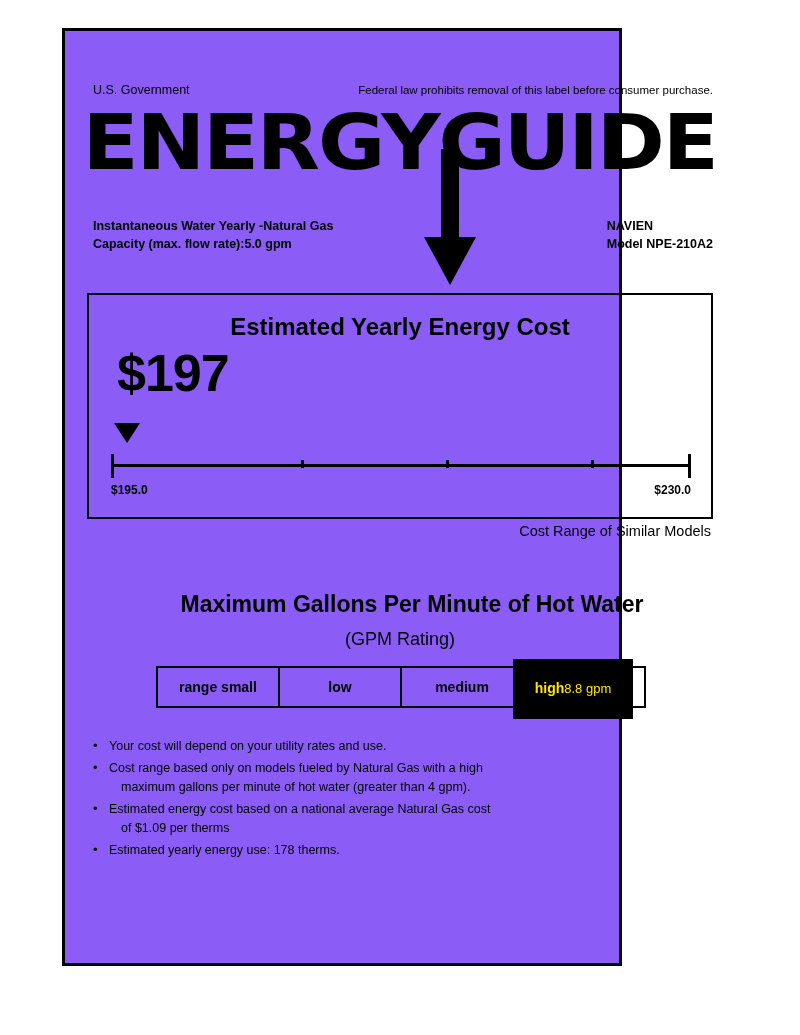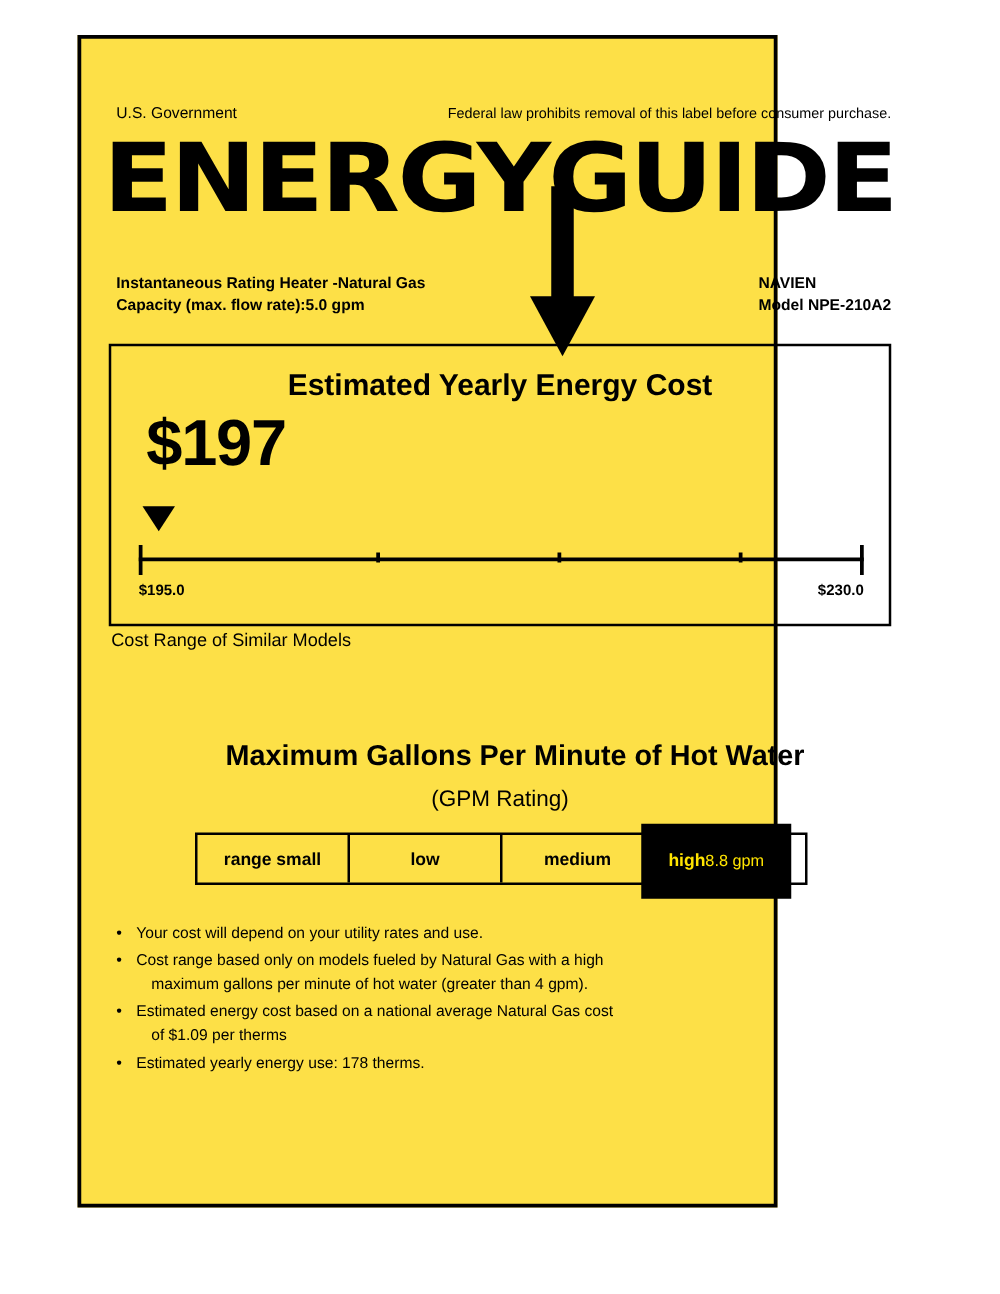--- a/index.html
+++ b/index.html
@@ -15,21 +15,21 @@
     position: relative;
     overflow: hidden;
   }
 
   .label-outer {
     position: absolute;
     left: 62px;
     top: 28px;
     width: 560px;
     height: 938px;
-    background: #fde047;
+    background: #8b5cf6;
     border: 3px solid #000000;
     box-sizing: border-box;
   }
 
   
   .top-row {
     position: absolute;
     left: 28px;
     top: 52px;
     width: 620px;
@@ -98,21 +98,21 @@
     font-size: 12.5px;
     font-weight: bold;
     line-height: 1.45;
   }
   .product-right { text-align: left; }
 
   
   .cost-box {
     position: absolute;
     left: 22px;
-    top: 244px;
+    top: 262px;
     width: 626px;
     height: 226px;
     border: 2px solid #000;
     box-sizing: border-box;
   }
   .cost-title {
     text-align: center;
     font-size: 24px;
     font-weight: bold;
     margin-top: 18px;
@@ -172,21 +172,21 @@
     justify-content: space-between;
     font-size: 12px;
     font-weight: bold;
   }
 
   .cost-range-caption {
     position: absolute;
     left: 0;
     top: 228px;
     width: 622px;
-    text-align: left;
+    text-align: right;
     font-size: 14.5px;
   }
 
   
   .gpm-title {
     position: absolute;
     left: 0;
     top: 560px;
     width: 670px;
     text-align: center;
@@ -283,21 +283,21 @@
     <div class="wordmark">ENERGYGUIDE</div>
   </div>
 
   <div class="big-arrow">
     <div class="stem"></div>
     <div class="head"></div>
   </div>
 
   <div class="product-row">
     <div class="product-left">
-      <div>Instantaneous Rating Heater -Natural Gas</div>
+      <div>Instantaneous Water Yearly -Natural Gas</div>
       <div>Capacity (max. flow rate):5.0 gpm</div>
     </div>
     <div class="product-right">
       <div>NAVIEN</div>
       <div>Model NPE-210A2</div>
     </div>
   </div>
 
   <div class="cost-box">
     <div class="cost-title">Estimated Yearly Energy Cost</div>

